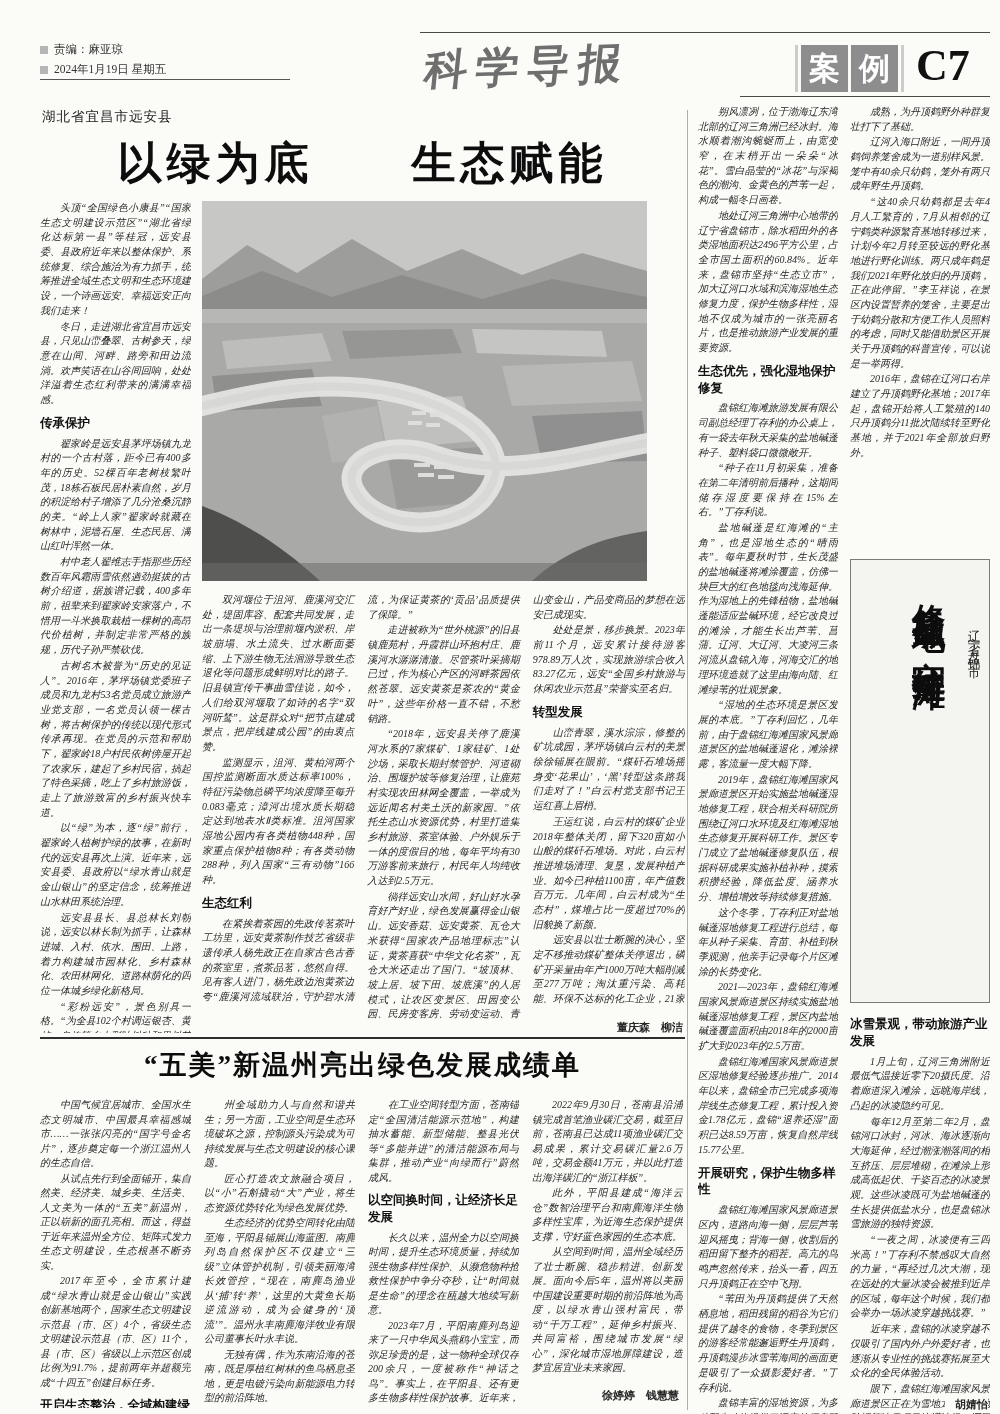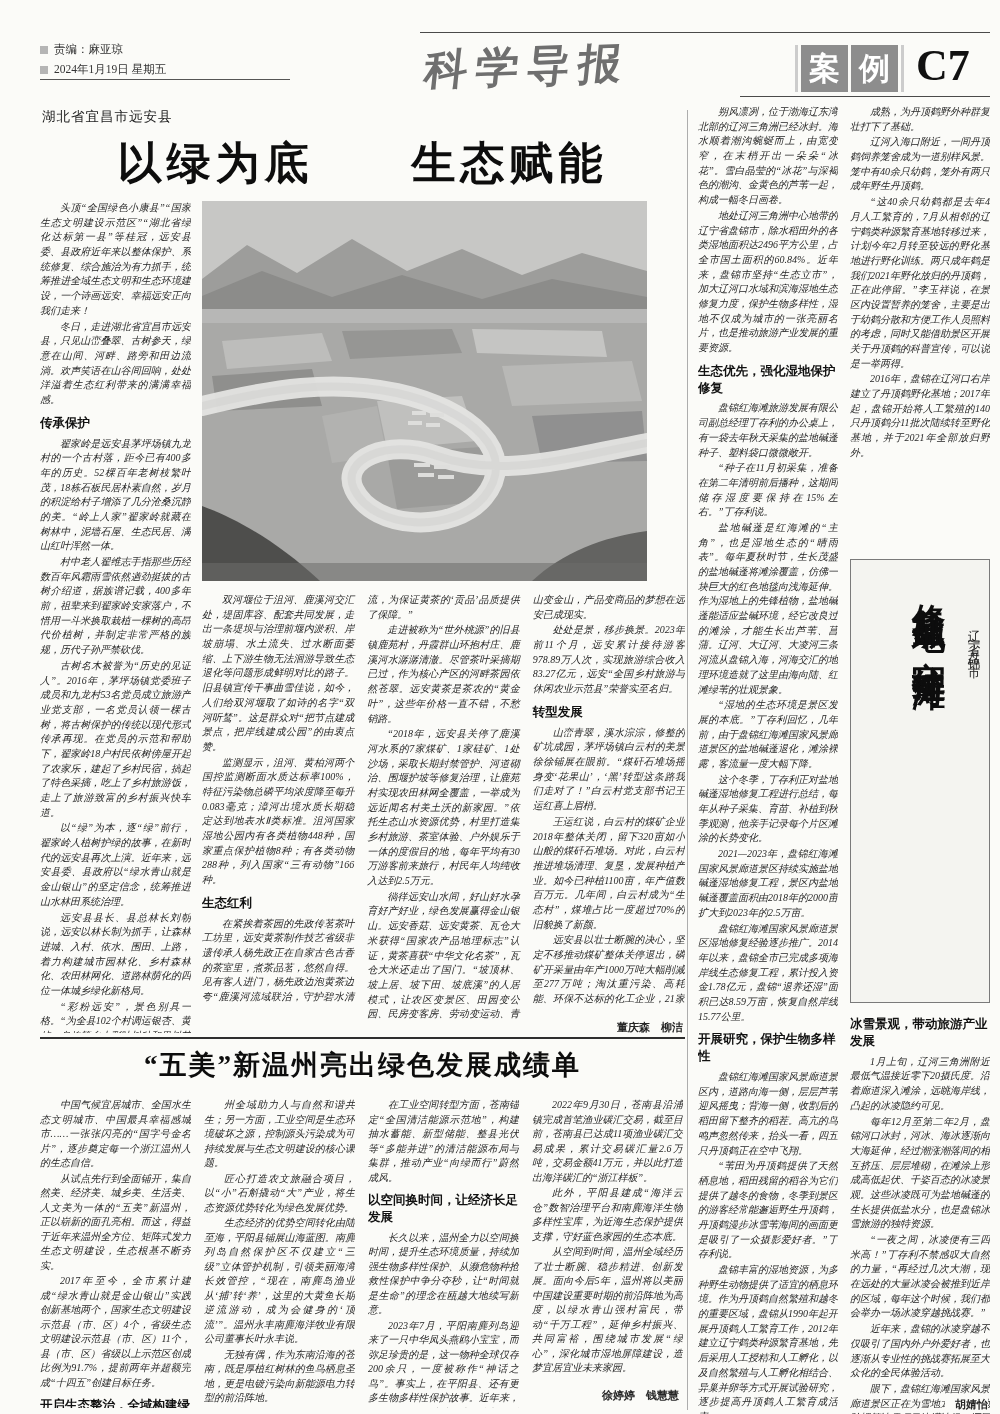--- a/index.html
+++ b/index.html
@@ -152,20 +152,21 @@
 
   <div class="pj">
     <div class="pj-cola">
         <div class="para">朔风凛冽，位于渤海辽东湾北部的辽河三角洲已经冰封。海水顺着潮沟蜿蜒而上，由宽变窄，在末梢开出一朵朵“冰花”。雪白晶莹的“冰花”与深褐色的潮沟、金黄色的芦苇一起，构成一幅冬日画卷。</div>
         <div class="para">地处辽河三角洲中心地带的辽宁省盘锦市，除水稻田外的各类湿地面积达2496平方公里，占全市国土面积的60.84%。近年来，盘锦市坚持“生态立市”，加大辽河口水域和滨海湿地生态修复力度，保护生物多样性，湿地不仅成为城市的一张亮丽名片，也是推动旅游产业发展的重要资源。</div>
         <div class="subhead">生态优先，强化湿地保护修复</div>
         <div class="para">盘锦红海滩旅游发展有限公司副总经理丁存利的办公桌上，有一袋去年秋天采集的盐地碱蓬种子、塑料袋口微微敞开。</div>
         <div class="para">“种子在11月初采集，准备在第二年清明前后播种，这期间储存湿度要保持在15%左右。”丁存利说。</div>
         <div class="para">盐地碱蓬是红海滩的“主角”，也是湿地生态的“晴雨表”。每年夏秋时节，生长茂盛的盐地碱蓬将滩涂覆盖，仿佛一块巨大的红色地毯向浅海延伸。作为湿地上的先锋植物，盐地碱蓬能适应盐碱环境，经它改良过的滩涂，才能生长出芦苇、菖蒲。辽河、大辽河、大凌河三条河流从盘锦入海，河海交汇的地理环境造就了这里由海向陆、红滩绿苇的壮观景象。</div>
         <div class="para">“湿地的生态环境是景区发展的本底。”丁存利回忆，几年前，由于盘锦红海滩国家风景廊道景区的盐地碱蓬退化，滩涂裸露，客流量一度大幅下降。</div>
+        <div class="para">2019年，盘锦红海滩国家风景廊道景区开始实施盐地碱蓬湿地修复工程，联合相关科研院所围绕辽河口水环境及红海滩湿地生态修复开展科研工作。景区专门成立了盐地碱蓬修复队伍，根据科研成果实施补植补种，摸索积攒经验，降低盐度、涵养水分、增植增效等持续修复措施。</div>
         <div class="para">这个冬季，丁存利正对盐地碱蓬湿地修复工程进行总结，每年从种子采集、育苗、补植到秋季观测，他亲手记录每个片区滩涂的长势变化。</div>
         <div class="para">2021—2023年，盘锦红海滩国家风景廊道景区持续实施盐地碱蓬湿地修复工程，景区内盐地碱蓬覆盖面积由2018年的2000亩扩大到2023年的2.5万亩。</div>
         <div class="para">盘锦红海滩国家风景廊道景区湿地修复经验逐步推广。2014年以来，盘锦全市已完成多项海岸线生态修复工程，累计投入资金1.78亿元，盘锦“退养还湿”面积已达8.59万亩，恢复自然岸线15.77公里。</div>
         <div class="subhead">开展研究，保护生物多样性</div>
         <div class="para">盘锦红海滩国家风景廊道景区内，道路向海一侧，层层芦苇迎风摇曳；背海一侧，收割后的稻田留下整齐的稻茬。高亢的鸟鸣声忽然传来，抬头一看，四五只丹顶鹤正在空中飞翔。</div>
         <div class="para">“苇田为丹顶鹤提供了天然栖息地，稻田残留的稻谷为它们提供了越冬的食物，冬季到景区的游客经常能邂逅野生丹顶鹤，丹顶鹤漫步冰雪苇海间的画面更是吸引了一众摄影爱好者。”丁存利说。</div>
         <div class="para">盘锦丰富的湿地资源，为多种野生动物提供了适宜的栖息环境。作为丹顶鹤自然繁殖和越冬的重要区域，盘锦从1990年起开展丹顶鹤人工繁育工作，2012年建立辽宁鹤类种源繁育基地，先后采用人工授精和人工孵化，以及自然繁殖与人工孵化相结合、异巢并卵等方式开展试验研究，逐步提高丹顶鹤人工繁育成活率。</div>
       </div>
     <div class="pj-colb">
       <div class="pj-colb-top">

